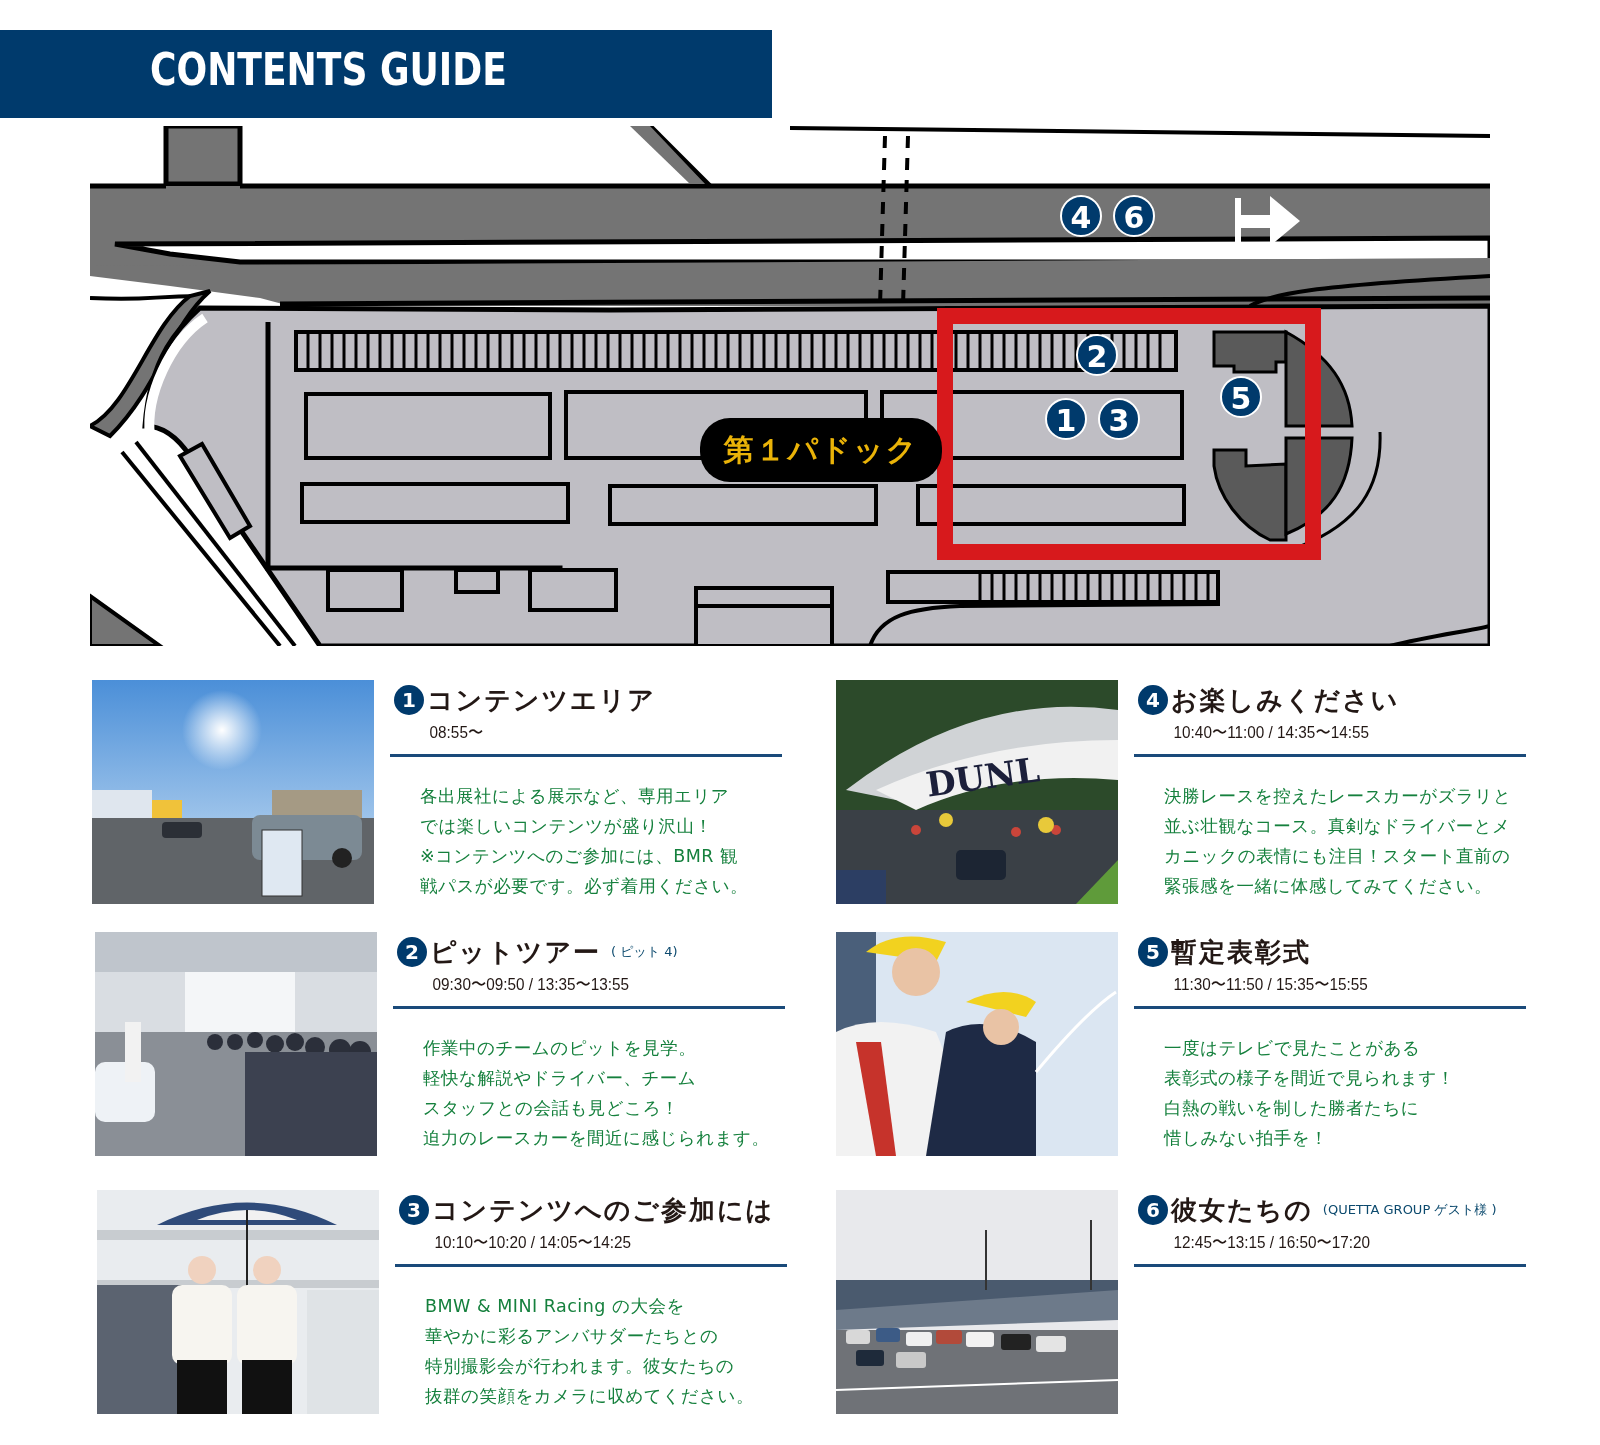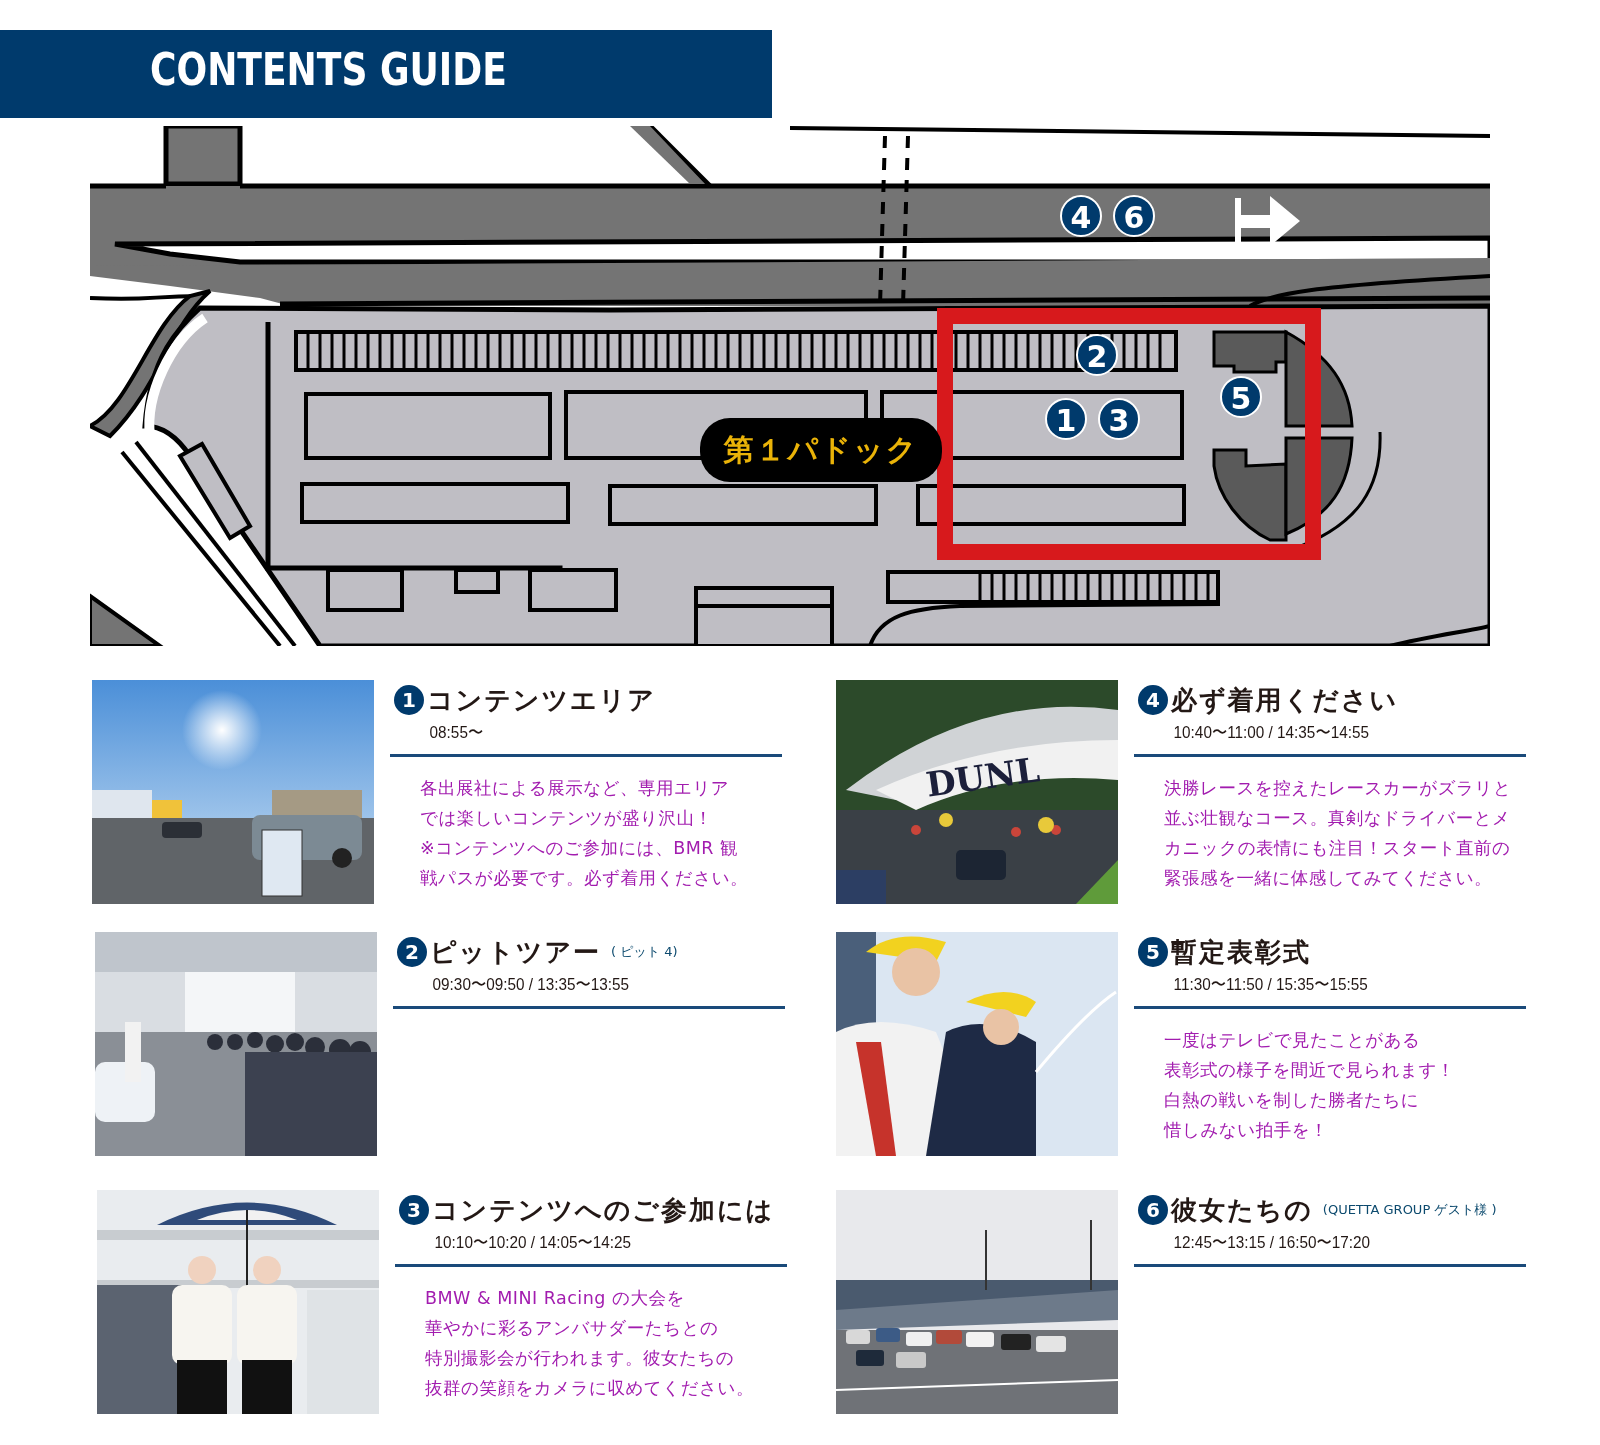--- a/index.html
+++ b/index.html
@@ -36,21 +36,21 @@
   .info { position: absolute; left: 298px; top: 0; width: 392px; }
   .title-row { display: flex; align-items: center; height: 40px; padding-left: 4px; }
   .num {
     width: 30px; height: 30px; border-radius: 50%; background: #003a6c; color: #fff;
     font-weight: bold; font-size: 20px; line-height: 30px; text-align: center; flex: none;
   }
   .title { margin-left: 3px; font-size: 26px; font-weight: bold; color: #231815; letter-spacing: 2px; white-space: nowrap; }
   .sub { margin-left: 10px; font-size: 13px; color: #0c4a6e; white-space: nowrap; }
   .time { padding-left: 44px; font-family: "Liberation Sans", sans-serif; font-size: 17px; color: #231815; height: 26px; line-height: 26px; transform: scaleX(0.9); transform-origin: left; white-space: nowrap; }
   .rule { margin-top: 8px; height: 3px; background: #1a4a7a; width: 392px; }
-  .desc { padding-left: 30px; padding-top: 16px; font-size: 17.5px; line-height: 30px; color: #a21caf; white-space: pre-line; letter-spacing: 0.5px; }
+  .desc { padding-left: 30px; padding-top: 24px; font-size: 17.5px; line-height: 30px; color: #15803d; white-space: pre-line; letter-spacing: 0.5px; }
 </style>
 </head>
 <body>
 
 <div class="header-band">
   <div class="header-title">CONTENTS GUIDE</div>
 </div>
 
 <div class="map">
   <svg width="1400" height="520" viewBox="0 0 1400 520">
@@ -294,20 +294,24 @@
     </svg>
   </div>
   <div class="info">
     <div class="title-row">
       <span class="num">2</span>
       <span class="title">ピットツアー</span>
       <span class="sub">( ピット 4)</span>
     </div>
     <div class="time">09:30〜09:50 / 13:35〜13:55</div>
     <div class="rule"></div>
+    <div class="desc">作業中のチームのピットを見学。
+軽快な解説やドライバー、チーム
+スタッフとの会話も見どころ！
+迫力のレースカーを間近に感じられます。</div>
   </div>
 </div>
 
 <div class="item" style="left:97px; top:1190px;">
   <div class="photo">
     <svg width="282" height="224" viewBox="0 0 282 224">
       <rect width="282" height="224" fill="#e9ecef"></rect>
       <rect x="0" y="40" width="282" height="10" fill="#c8ccd0"></rect>
       <rect x="0" y="90" width="282" height="8" fill="#c8ccd0"></rect>
       <rect x="0" y="95" width="90" height="129" fill="#5b6370"></rect>
@@ -355,21 +359,21 @@
           <circle cx="210" cy="145" r="8"></circle>
         </g>
       <rect x="120" y="170" width="50" height="30" rx="5" fill="#1c2533"></rect>
       <rect x="0" y="190" width="50" height="34" fill="#2c3e63"></rect>
       <path d="M240 224 L282 180 L282 224 Z" fill="#5f9b3a"></path>
     </svg>
   </div>
   <div class="info">
     <div class="title-row">
       <span class="num">4</span>
-      <span class="title">必ず着用ください</span>
+      <span class="title">お楽しみください</span>
     </div>
     <div class="time">10:40〜11:00 / 14:35〜14:55</div>
     <div class="rule"></div>
     <div class="desc">決勝レースを控えたレースカーがズラリと
 並ぶ壮観なコース。真剣なドライバーとメ
 カニックの表情にも注目！スタート直前の
 緊張感を一緒に体感してみてください。</div>
   </div>
 </div>
 

